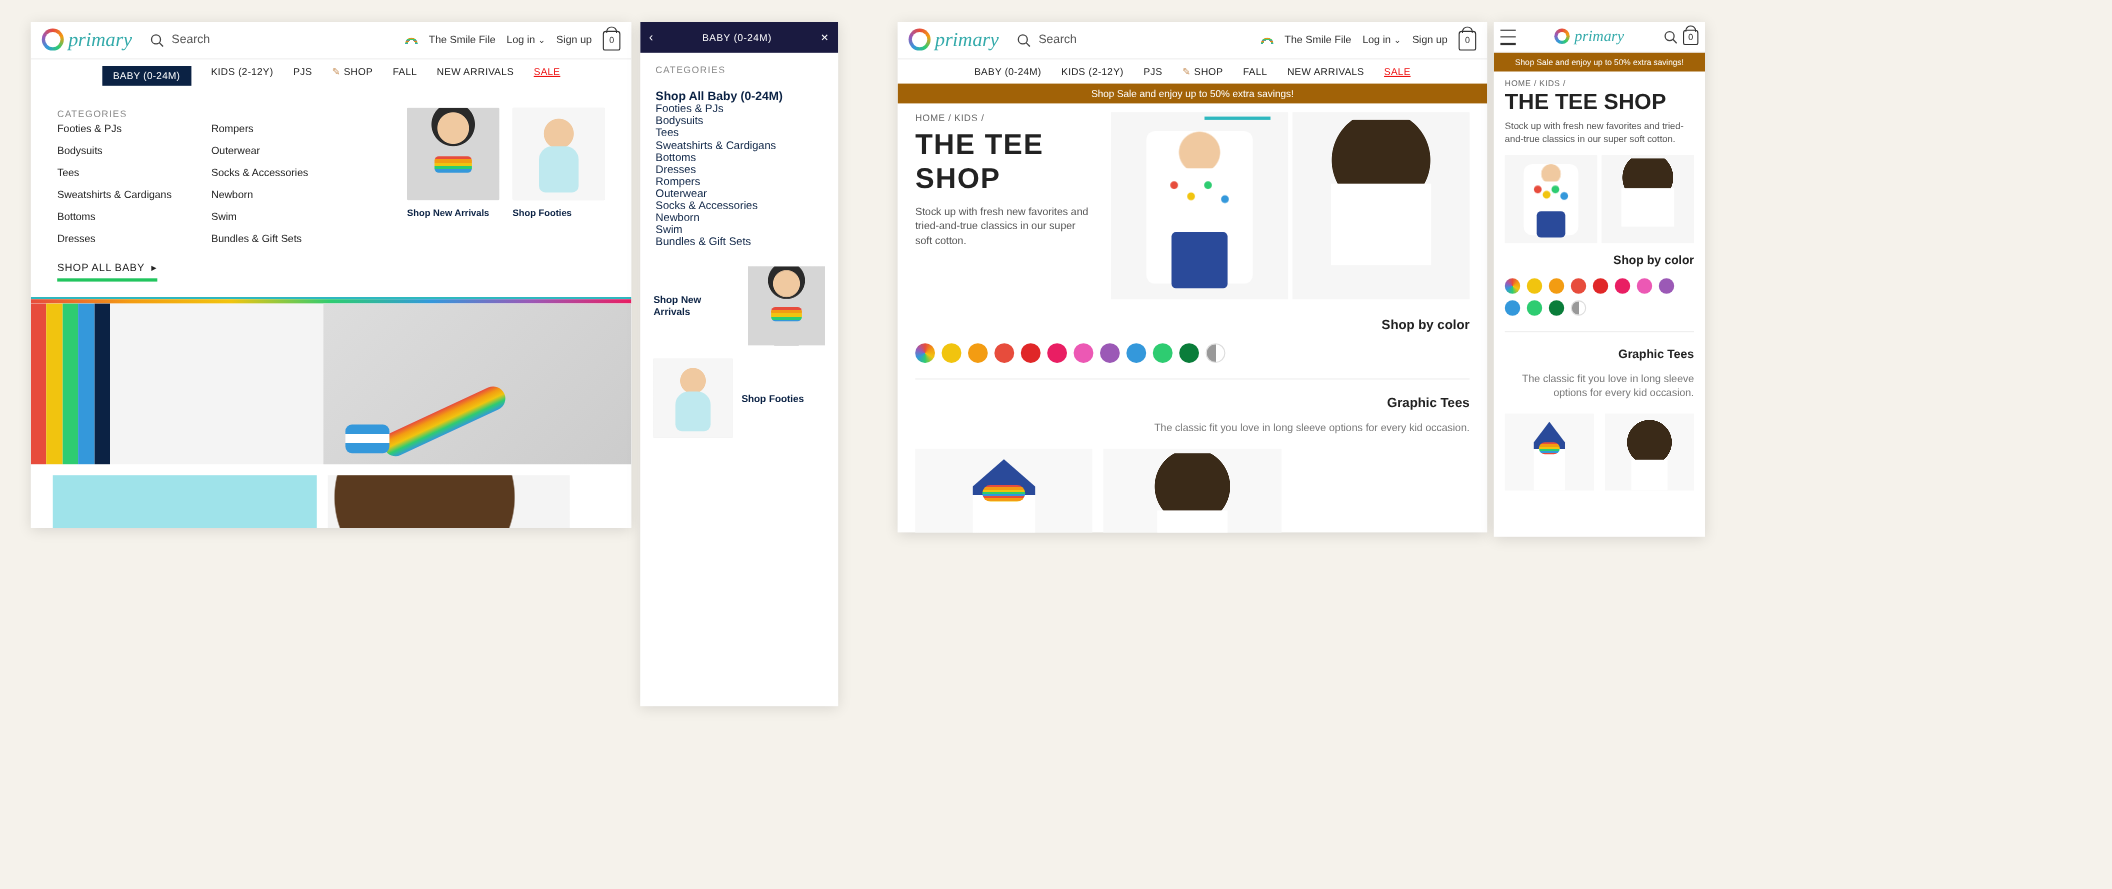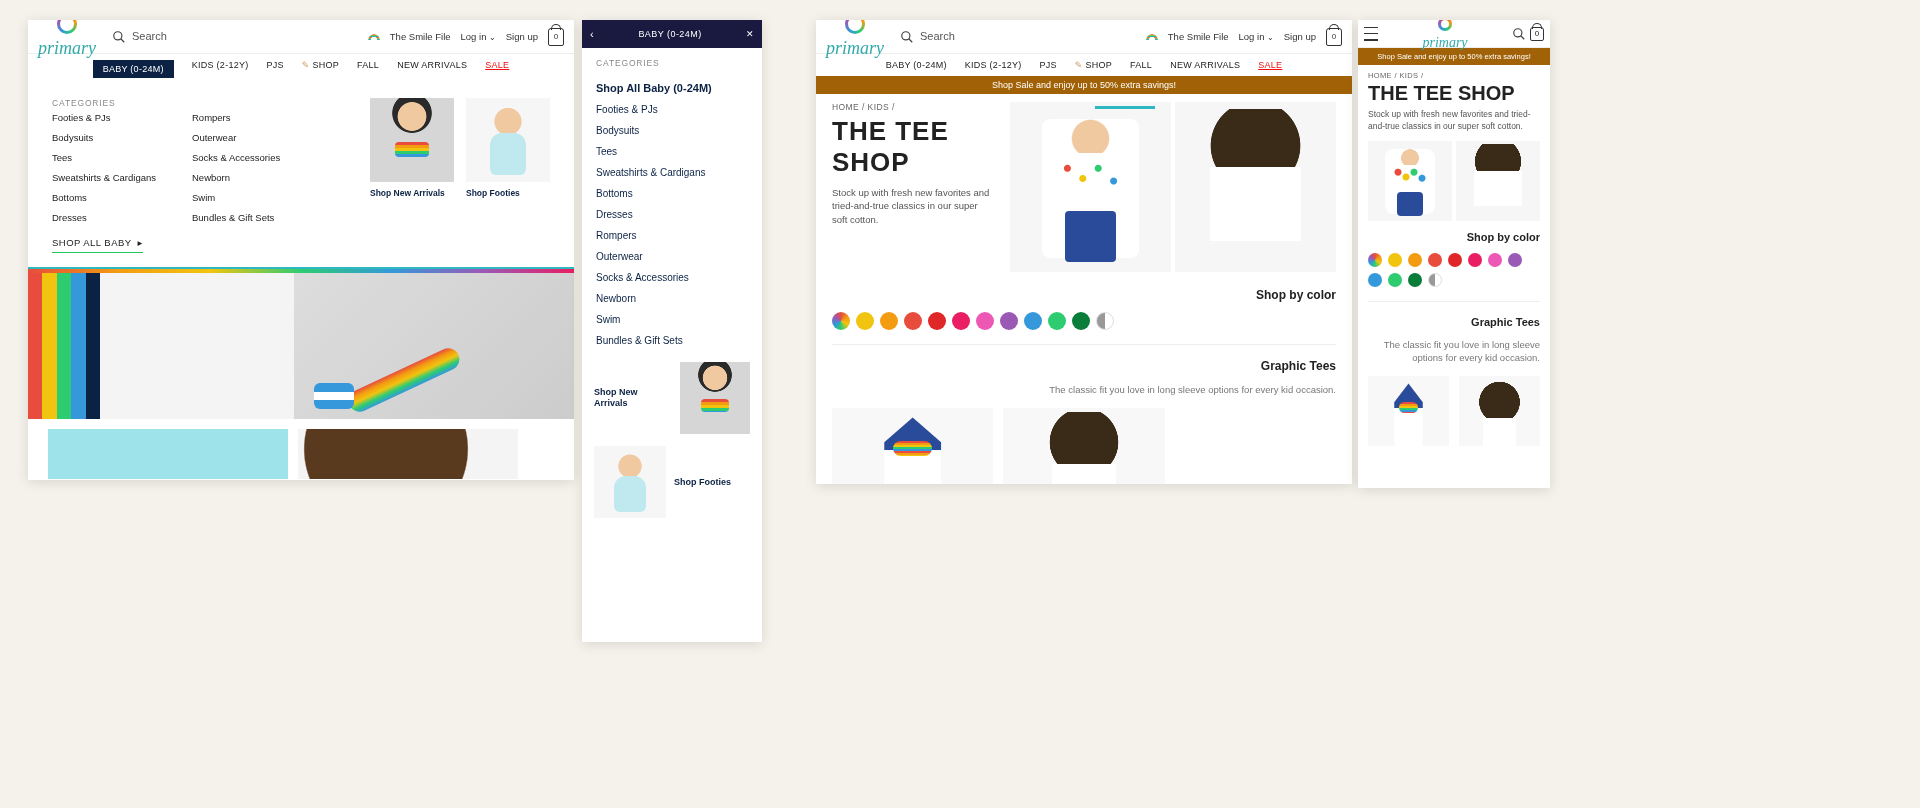--- a/index.html
+++ b/index.html
@@ -21,21 +21,21 @@
   }
 
   
   .p1 { left: 28px;  top: 20px; width: 546px; height: 460px; }
   .p2 { left: 582px; top: 20px; width: 180px; height: 622px; }
   .p3 { left: 816px; top: 20px; width: 536px; height: 464px; }
   .p4 { left: 1358px; top: 20px; width: 192px; height: 468px; }
 
   
   .hdr { display:flex; align-items:center; padding:6px 10px; border-bottom:1px solid #eee; height:34px; }
-  .logo { display:flex; align-items:center; gap:4px;flex-direction:column; }
+  .logo { display:flex; gap:4px; }
   .logo-ring {
     width:20px; height:20px; border-radius:50%;
     background: conic-gradient(#e74c3c,#f39c12,#2ecc71,#3498db,#9b59b6,#e74c3c);
     position:relative;
   }
   .logo-ring::after{
     content:''; position:absolute; inset:3px; background:#fff; border-radius:50%;
   }
   .logo-ring::before{
     content:''; position:absolute; inset:6px; border-radius:50%;
@@ -67,21 +67,21 @@
   .nav { display:flex; justify-content:center; gap:18px; padding:6px 0; font-size:9px; }
   .nav span.cat { letter-spacing:.03em; }
   .nav .active { background:#0b2244; color:#fff; padding:4px 10px; }
   .nav .sale { color:#e11;text-decoration:underline; }
   .gear { color:#c96; }
 
   
   .mega { display:flex; padding:14px 24px; min-height:180px; border-bottom:2px solid #2fb8bf; }
   .mega-col { flex:0 0 110px; display:flex; flex-direction:column; gap:9px; font-size:9.5px; color:#222;}
   .mega-h { font-size:8.5px; letter-spacing:.1em; color:#888; margin-bottom:4px; }
-  .shopall { margin-top:14px; font-size:9.5px; letter-spacing:.05em; border-bottom:1px solid #22c55e; padding:0 0 4px; width:fit-content; display:inline-flex; align-items:center; gap:6px;}
+  .shopall { margin-top:14px; font-size:9.5px; letter-spacing:.05em; border-bottom:3px solid #22c55e; padding:0 0 4px; width:fit-content; display:inline-flex; align-items:center; gap:6px;}
   .mega-cards { display:flex; gap:12px; margin-left:auto; }
   .mega-card { width:84px; }
   .mega-card .imgph { width:84px; height:84px; background:#eee; border-radius:1px; overflow:hidden; position:relative;}
   .capt { font-size:8.5px; font-weight:600; margin-top:6px; color:#0b2244; }
 
   
   .hero-strip { height:4px; background:linear-gradient(90deg,#e74c3c,#f39c12,#f1c40f,#2ecc71,#3498db,#9b59b6,#e91e63);}
   .hero { position:relative; height:146px; background:#f4f4f4; }
   .rainbow-bars {
     position:absolute; left:0; top:0; bottom:0; width:72px;
@@ -106,21 +106,21 @@
 
   
   .below-hero { display:flex; gap:10px; padding:10px 20px;}
   .teal-block { width:240px; height:50px; background:#9fe3ea; }
   .hair-thumb { width:220px; height:50px; background:radial-gradient(circle at 40% 40%,#5a3a1f 0 60%, #f4f4f4 61%); }
 
   
   .p2-top { background:#1a1a40; color:#fff; display:flex; align-items:center; height:28px; padding:0 8px; font-size:9px; letter-spacing:.05em; }
   .p2-top .back{ font-size:11px; }
   .p2-top .ttl{ flex:1; text-align:center; }
-  .p2-list { padding:10px 14px; display:flex; flex-direction:column; gap:10px; font-size:10px; color:#0b2244; }
+  .p2-list { padding:10px 14px; display:flex; flex-direction:column; font-size:10px; color:#0b2244; }
   .p2 .mega-h{ padding:0 14px; margin-top:10px; }
   .p2 .bold { font-weight:700; font-size:11px; }
   .p2-feat { display:flex; align-items:center; gap:8px; padding:6px 12px; }
   .p2-feat .sq { width:72px; height:72px; background:#eee; position:relative; overflow:hidden;}
   .p2-feat .lab { font-size:9px; font-weight:700; color:#0b2244; line-height:1.2; }
 
   
   .kid-hood {
     position:absolute; inset:0;
     background:

